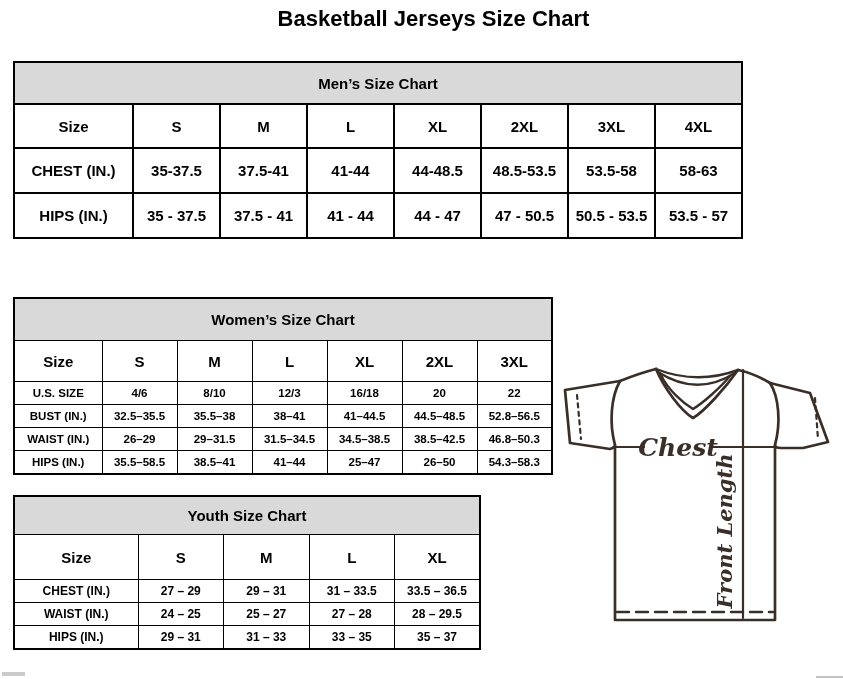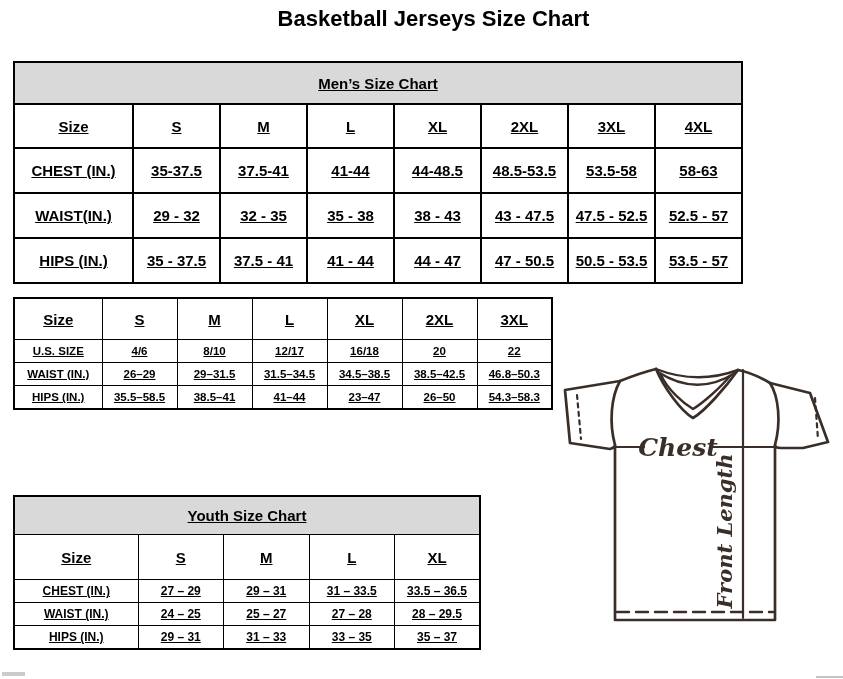--- a/index.html
+++ b/index.html
@@ -4,21 +4,21 @@
 <style>
   html,body { margin:0; padding:0; background:#ffffff; }
   #page {
     position:relative; width:843px; height:679px; background:#ffffff;
     font-family:"Liberation Sans", sans-serif; color:#000; overflow:hidden;
   }
   .page-title {
     position:absolute; top:6px; left:0; width:843px; text-align:center;
     font-size:22px; font-weight:bold; margin:0;padding-left:12px;
   }
-  table.size-table { position:absolute; border-collapse:collapse; table-layout:fixed; background:#fff;text-decoration:underline; }
+  table.size-table { position:absolute; border-collapse:collapse; table-layout:fixed; background:#fff; }
   table.size-table th, table.size-table td {
     border:1px solid #000; text-align:center; vertical-align:middle;
     font-weight:bold; padding:0; overflow:hidden; white-space:nowrap;
   }
   .table-title-cell { background:#d9d9d9; font-size:15px; }
 
   
   #mens-table { left:13px; top:61px; width:817px; }
   #mens-table th, #mens-table td { border-width:2px; }
   #mens-table .table-title-cell { height:40px; }
@@ -80,30 +80,20 @@
     <td class="lbl">CHEST (IN.)</td>
     <td class="val">35-37.5</td>
     <td class="val">37.5-41</td>
     <td class="val">41-44</td>
     <td class="val">44-48.5</td>
     <td class="val">48.5-53.5</td>
     <td class="val">53.5-58</td>
     <td class="val">58-63</td>
   </tr>
   <tr>
-    <td class="lbl">WAIST(IN.)</td>
-    <td class="val">29 - 32</td>
-    <td class="val">32 - 35</td>
-    <td class="val">35 - 38</td>
-    <td class="val">38 - 43</td>
-    <td class="val">43 - 47.5</td>
-    <td class="val">47.5 - 52.5</td>
-    <td class="val">52.5 - 57</td>
-  </tr>
-  <tr>
     <td class="lbl">HIPS (IN.)</td>
     <td class="val">35 - 37.5</td>
     <td class="val">37.5 - 41</td>
     <td class="val">41 - 44</td>
     <td class="val">44 - 47</td>
     <td class="val">47 - 50.5</td>
     <td class="val">50.5 - 53.5</td>
     <td class="val">53.5 - 57</td>
   </tr>
 </tbody>
@@ -113,53 +103,65 @@
   <colgroup>
         <col style="width:88px">
         <col>
         <col>
         <col>
         <col>
         <col>
         <col>
       </colgroup>
   <tbody>
+        <tr>
+    <td colspan="7" class="table-title-cell">Women’s Size Chart</td>
+  </tr>
   <tr>
     <th class="hdr">Size</th>
     <th class="hdr">S</th>
     <th class="hdr">M</th>
     <th class="hdr">L</th>
     <th class="hdr">XL</th>
     <th class="hdr">2XL</th>
     <th class="hdr">3XL</th>
   </tr>
   <tr>
     <td class="lbl">U.S. SIZE</td>
     <td class="val">4/6</td>
     <td class="val">8/10</td>
-    <td class="val">12/17</td>
+    <td class="val">12/3</td>
     <td class="val">16/18</td>
     <td class="val">20</td>
     <td class="val">22</td>
+  </tr>
+  <tr>
+    <td class="lbl">BUST (IN.)</td>
+    <td class="val">32.5–35.5</td>
+    <td class="val">35.5–38</td>
+    <td class="val">38–41</td>
+    <td class="val">41–44.5</td>
+    <td class="val">44.5–48.5</td>
+    <td class="val">52.8–56.5</td>
   </tr>
   <tr>
     <td class="lbl">WAIST (IN.)</td>
     <td class="val">26–29</td>
     <td class="val">29–31.5</td>
     <td class="val">31.5–34.5</td>
     <td class="val">34.5–38.5</td>
     <td class="val">38.5–42.5</td>
     <td class="val">46.8–50.3</td>
   </tr>
   <tr>
     <td class="lbl">HIPS (IN.)</td>
     <td class="val">35.5–58.5</td>
     <td class="val">38.5–41</td>
     <td class="val">41–44</td>
-    <td class="val">23–47</td>
+    <td class="val">25–47</td>
     <td class="val">26–50</td>
     <td class="val">54.3–58.3</td>
   </tr>
 </tbody>
     </table>
 
 <table class="size-table" id="youth-table">
   <colgroup>
         <col style="width:124px">
         <col>

